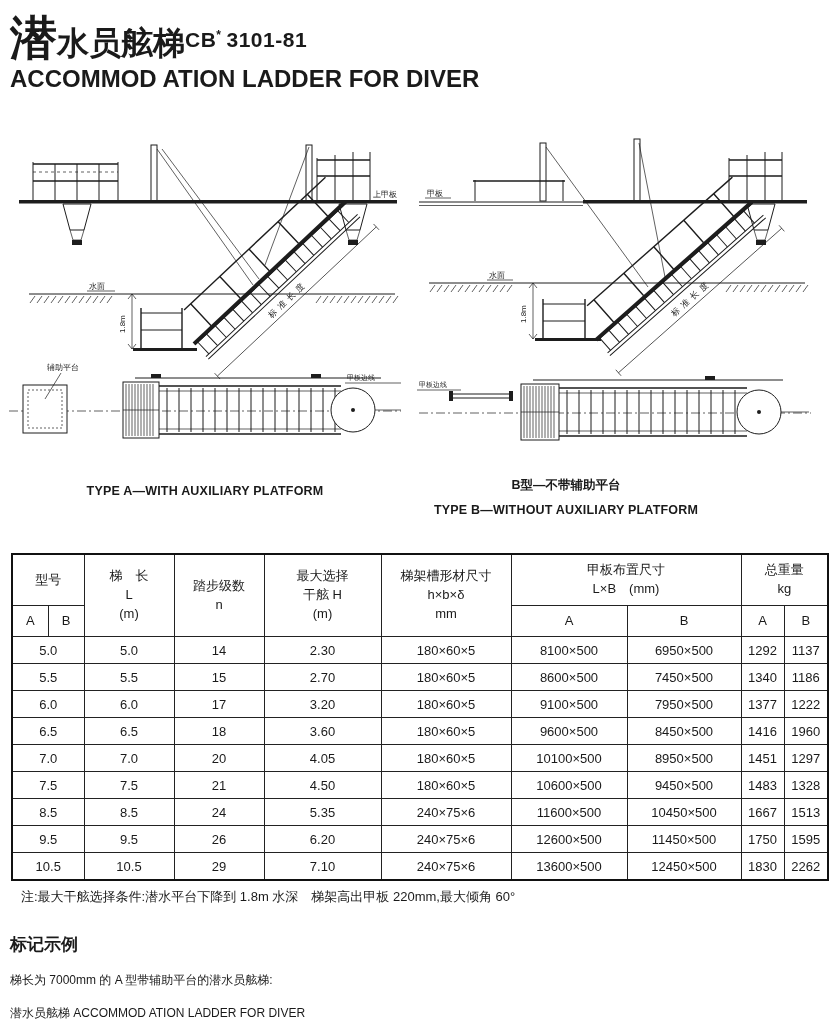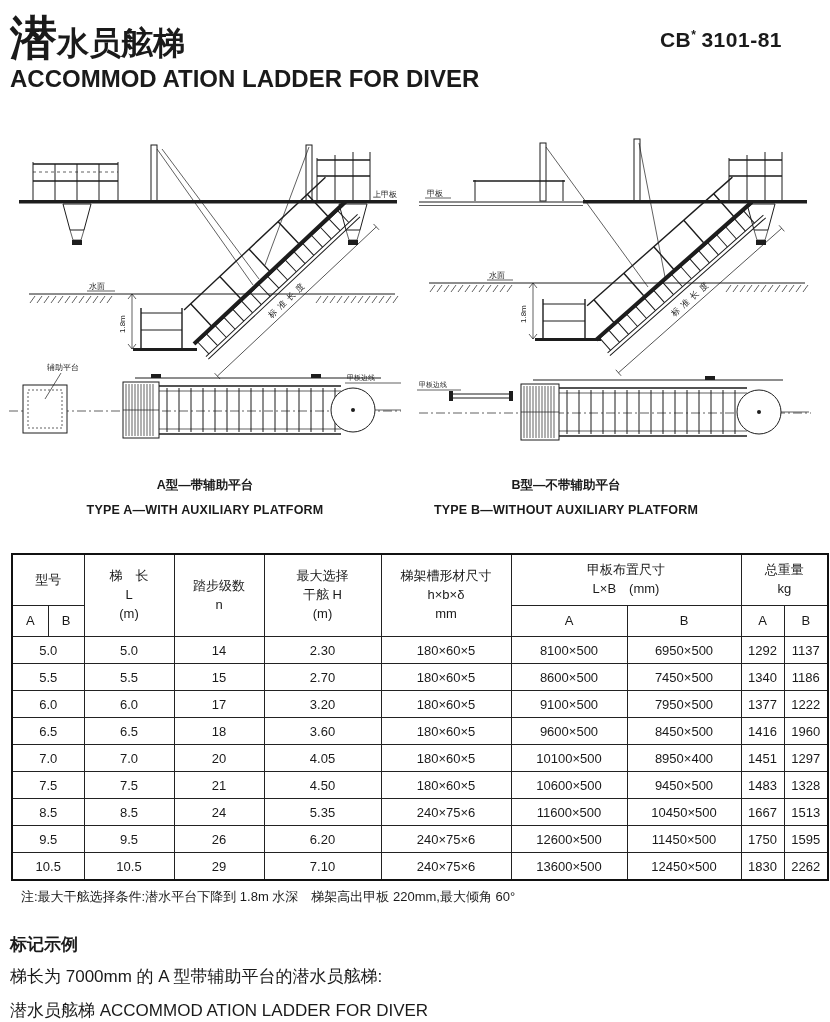--- a/index.html
+++ b/index.html
@@ -1,17 +1,17 @@
 <!DOCTYPE html>
 <html><head>
 <meta charset="utf-8">
 <style>
   html,body{margin:0;padding:0;background:#fff;}
   body{width:830px;height:1022px;overflow:hidden;font-family:"Liberation Sans",sans-serif;color:#1a1a1a;position:relative;}
-  .title-row{display:flex;justify-content:space-between;align-items:flex-start;padding:14px 48px 0 10px;}
+  .title-row{display:flex;justify-content:flex-start;align-items:flex-start;padding:14px 48px 0 10px;}
   .title-zh{line-height:1;white-space:nowrap;}
   .title-zh .big{font-size:47px;font-weight:700;}
   .title-zh .rest{font-size:32px;font-weight:700;}
   .std-no{font-size:21px;font-weight:700;margin-top:14px;letter-spacing:.5px;white-space:nowrap;}
   .std-no sup{font-size:12px;font-weight:700;}
   .std-no .num{margin-left:5px;}
   .title-en{font-size:24px;font-weight:700;margin:4px 0 12px 10px;letter-spacing:0;}
   .figures{display:flex;margin-top:44px;}
   .figure{width:410px;}
   .fig-svg{display:block;margin:0 auto;}
@@ -34,21 +34,21 @@
   table{border-collapse:collapse;width:816px;table-layout:fixed;}
   table,th,td{border:1px solid #222;}
   table{border:2.5px solid #111;}
   th{font-weight:400;white-space:pre-line;font-size:13px;line-height:1.45;padding:3px 1px;text-align:center;vertical-align:middle;}
   td{font-size:13px;height:26px;text-align:center;vertical-align:middle;padding:0 1px;}
   thead tr.r1 th{height:44px;}
   thead tr.r2 th{height:24px;}
   .note{font-size:13px;margin:7px 0 0 10px;}
   .marking{margin:27px 0 0 10px;}
   .marking-heading{font-size:17px;font-weight:700;}
-  .marking-line{font-size:17px;margin-top:8px;line-height:1.5;}
+  .marking-line{font-size:12px;margin-top:15px;line-height:1.5;}
 </style>
 </head>
 <body>
 
 <div class="title-row">
   <div class="title-zh"><span class="big">潜</span><span class="rest">水员舷梯</span></div>
   <div class="std-no"><span>CB</span><sup>*</sup><span class="num">3101-81</span></div>
 </div>
 <div class="title-en">ACCOMMOD ATION LADDER FOR DIVER</div>
 
@@ -123,21 +123,20 @@
         <path class="k7" d="M118 273h36"></path>
         <use href="#rungs" x="162" y="251"></use>
         <circle class="w" cx="348" cy="273" r="22" stroke-width="1.2"></circle>
         <circle class="f" cx="348" cy="273" r="2"></circle>
         <path class="k7" d="M370 273h26"></path>
         <text x="342" y="243" class="t7">甲板边线</text>
         <path class="k7" d="M340 246h56"></path>
       </g>
     </svg>
     <div class="caps">
-      <div class="cap-zh">A型—带辅助平台</div>
       <div class="cap-en">TYPE A—WITH AUXILIARY PLATFORM</div>
     </div>
   </div>
 
   <div class="figure fig-b">
     <svg class="fig-svg" width="400" height="338" viewBox="0 0 400 338">
       <g>
         <rect class="w" x="125" y="6" width="6" height="58"></rect>
         <rect class="w" x="219" y="2" width="6" height="62"></rect>
         <path class="k" d="M4 65h164"></path>
@@ -280,21 +279,21 @@
           <td>1416</td>
           <td>1960</td>
         </tr>
         <tr>
           <td colspan="2">7.0</td>
           <td>7.0</td>
           <td>20</td>
           <td>4.05</td>
           <td>180×60×5</td>
           <td>10100×500</td>
-          <td>8950×400</td>
+          <td>8950×500</td>
           <td>1451</td>
           <td>1297</td>
         </tr>
         <tr>
           <td colspan="2">7.5</td>
           <td>7.5</td>
           <td>21</td>
           <td>4.50</td>
           <td>180×60×5</td>
           <td>10600×500</td>

